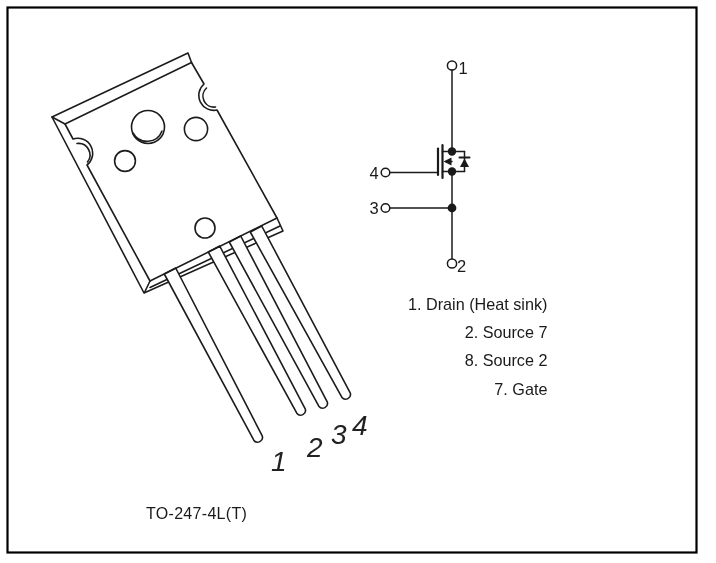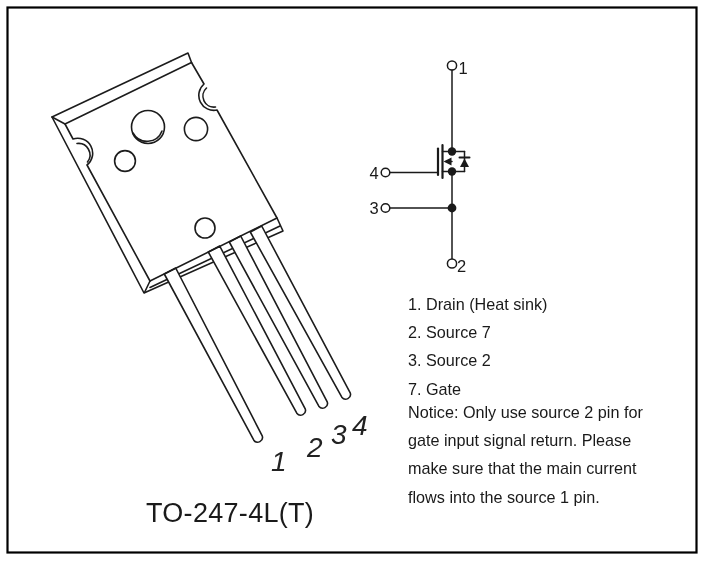--- a/index.html
+++ b/index.html
@@ -3,29 +3,29 @@
 <meta charset="utf-8">
 <style>
   html,body{margin:0;padding:0;background:#fff;}
   .page{
     position:relative;width:716px;height:563px;background:#ffffff;
     font-family:"Liberation Sans",sans-serif;color:#1a1a1a;overflow:hidden;
   }
   .art{position:absolute;left:0;top:0;width:716px;height:563px;}
   .pin-list{
     position:absolute;left:408px;top:290px;
-    font-size:16.2px;line-height:28.2px;white-space:nowrap;
+    font-size:16.2px;line-height:28.2px;white-space:nowrap;text-align:right;
   }
   .notice{
     position:absolute;left:408px;top:398px;
     font-size:16.2px;line-height:28.2px;white-space:pre-line;
   }
   .pkg-label{
     position:absolute;left:146px;top:503px;
-    font-size:27px;line-height:21px;letter-spacing:.3px;
+    font-size:16px;line-height:21px;letter-spacing:.3px;
   }
   svg text{font-family:"Liberation Sans",sans-serif;fill:#1a1a1a;}
   svg .hand{font-style:italic;font-size:28px;fill:#222;}
   svg .schlbl{font-size:16.5px;}
 </style>
 </head>
 <body>
 
 <div class="page">
 
@@ -99,24 +99,20 @@
       <text class="schlbl" x="458.5" y="73.5">1</text>
       <text class="schlbl" x="457" y="271.5">2</text>
       <text class="schlbl" x="369.5" y="214">3</text>
       <text class="schlbl" x="369.5" y="178.5">4</text>
     </g>
   </svg>
 
   <div class="pin-list">
     <div>1. Drain (Heat sink)</div>
     <div>2. Source 7</div>
-    <div>3. Source 2</div>
+    <div>8. Source 2</div>
     <div>7. Gate</div>
   </div>
 
-  <div class="notice">Notice: Only use source 2 pin for
-gate input signal return. Please
-make sure that the main current
-flows into the source 1 pin.</div>
 
   <div class="pkg-label">TO-247-4L(T)</div>
 
 </div>
 
 </body></html>

